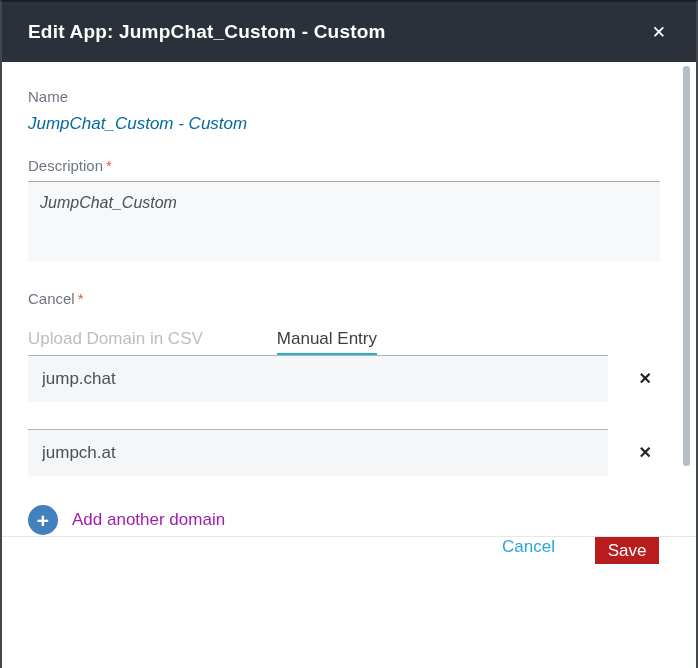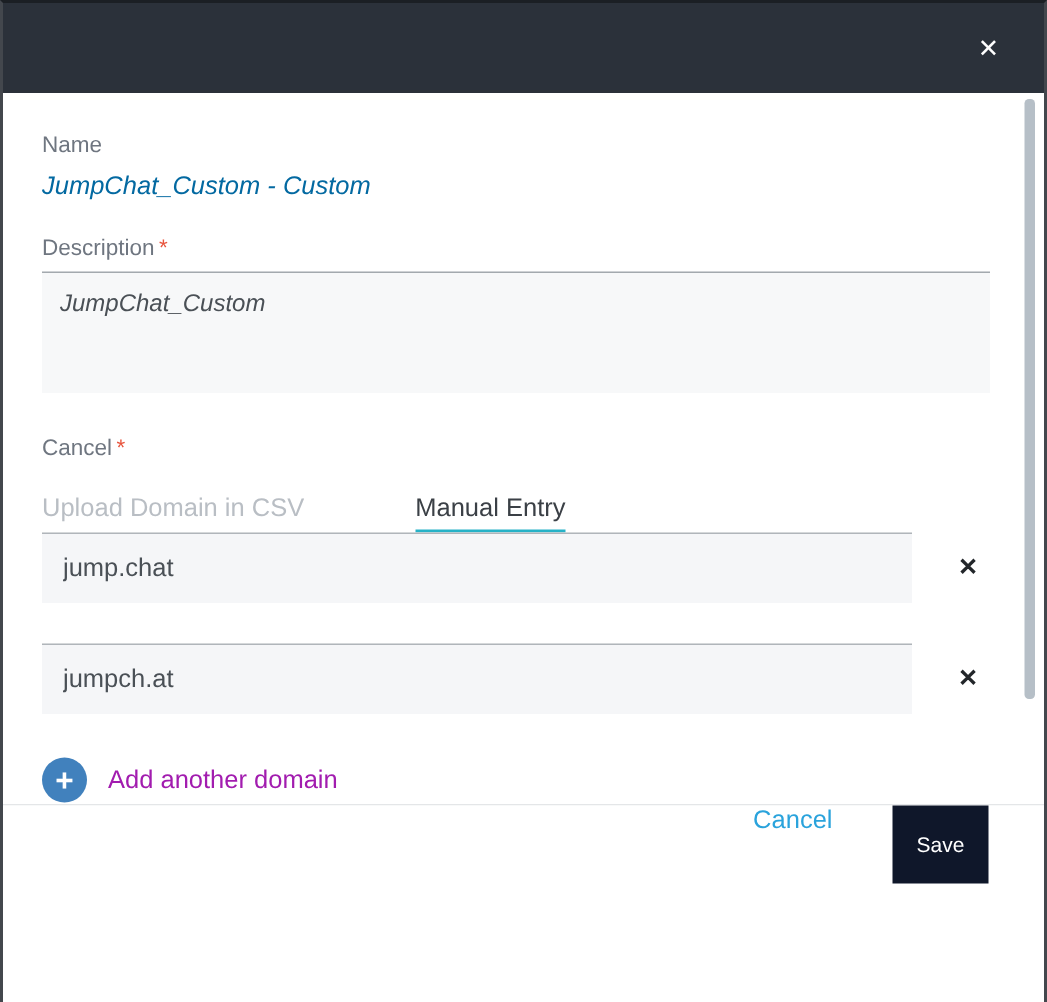--- a/index.html
+++ b/index.html
@@ -61,35 +61,36 @@
 
   .footer-divider { border:none; border-top:1px solid #e4e6e8; margin-top:1px; }
   .modal-footer {
     height:85px; display:flex; align-items:flex-start; justify-content:flex-end;
     padding-right:37px; gap:40px; background:#fff;
   }
   .cancel-btn {
     background:none; border:none; color:#2aa3dc; font-size:17px; cursor:pointer; font-family:inherit;
   }
   .save-btn {
-    width:64px; height:52px; background:#0f172a; color:#ffffff; border:none;
-    font-size:14px; cursor:pointer; font-family:inherit;
+    width:64px; height:27px; background:#b91c1c; color:#ffffff; border:none;
+    font-size:17px; cursor:pointer; font-family:inherit;
   }
 
   .scrollbar-thumb {
     position:absolute; right:6px; top:64px; width:7px; height:400px;
     background:#b6bfc7; border-radius:3px;
   }
 </style>
 </head>
 <body>
 
 <div class="modal">
 
   <div class="modal-header">
+    <span class="modal-title">Edit App: JumpChat_Custom - Custom</span>
     <button class="close-btn">✕</button>
   </div>
 
   <div class="modal-body">
 
     <div class="group-name">
       <div class="field-label">Name</div>
       <div class="name-value">JumpChat_Custom - Custom</div>
     </div>
 

